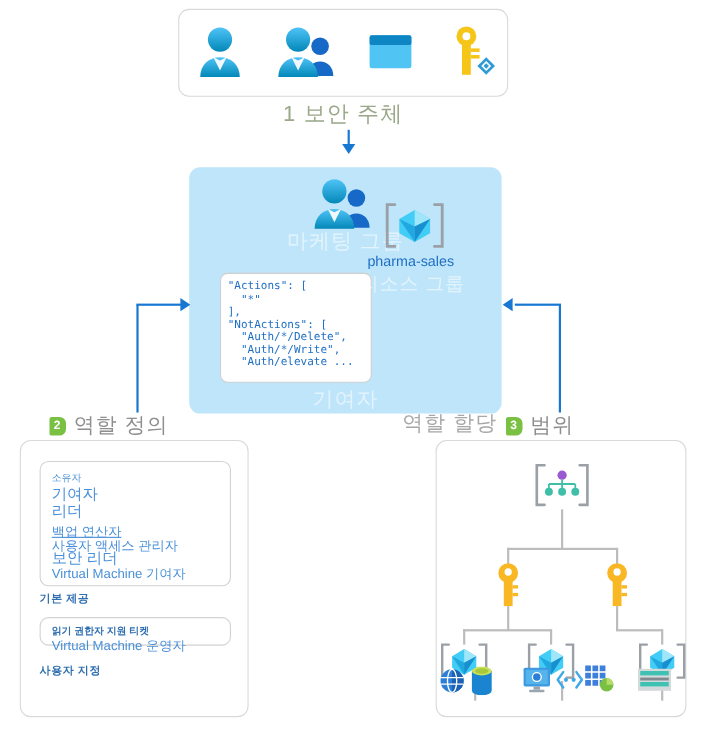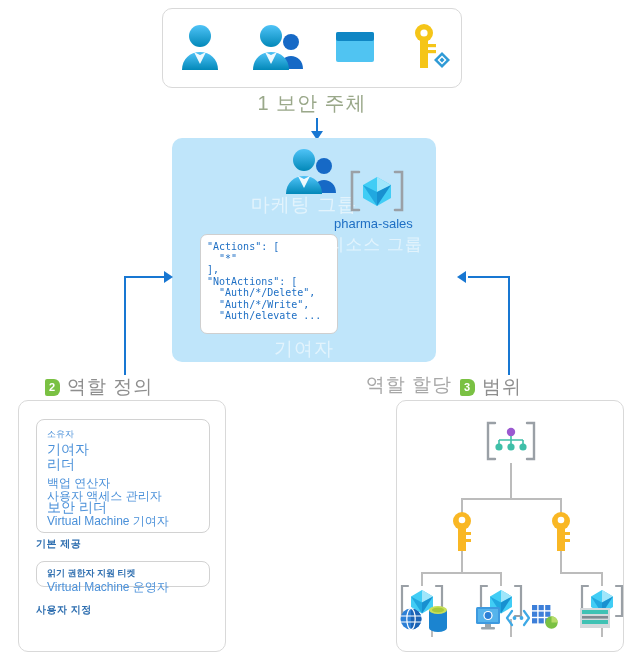--- a/index.html
+++ b/index.html
@@ -30,21 +30,21 @@
     text-align: center;
     font-size: 20px; color: #9aa88a; letter-spacing: 1px;
   }
 
   
   .arrow-line { background: #1877d2; position: absolute; }
   .arrow-head { position: absolute; width: 0; height: 0; }
 
   
   #assignment-panel {
-    left: 172px; top: 138px; width: 264px; height: 224px;
+    left: 172px; top: 152px; width: 284px; height: 224px;
     background: #bfe5fa;
     border-radius: 10px;
   }
   .watermark {
     position: absolute; width: 100%; text-align: center;
     color: #ffffff; opacity: .55; pointer-events: none;
     font-size: 19px; letter-spacing: 1px;
   }
   #wm-group   { top: 54px; left: 0; }
   #wm-role    { top: 198px; left: 0; }
@@ -258,21 +258,21 @@
   <div class="abs section-head" id="roledef-head">
     <span class="badge">2</span><span class="t">역할 정의</span>
   </div>
 
   <div class="abs rounded-box" id="roledef-box">
 
     <div class="inner-card" id="builtin-card">
       <div class="role-line rl-s">소유자</div>
       <div class="role-line rl-l">기여자</div>
       <div class="role-line rl-l">리더</div>
-      <div class="role-line rl-m" style="margin-top:5px;">백업 연산자</div>
+      <div class="role-line rl-m" style="margin-top:5px;text-decoration:underline;">백업 연산자</div>
       <div class="role-line rl-m">사용자 액세스 관리자</div>
       <div class="role-line rl-l" style="margin-top:-4px;">보안 리더</div>
       <div class="role-line rl-m">Virtual Machine 기여자</div>
     </div>
     <div class="card-caption" id="builtin-caption">기본 제공</div>
 
     <div class="inner-card" id="custom-card">
       <div class="role-line rl-s" style="font-weight:bold;color:#2f6fb0;">읽기 권한자 지원 티켓</div>
       <div class="role-line rl-m">Virtual Machine 운영자</div>
     </div>

